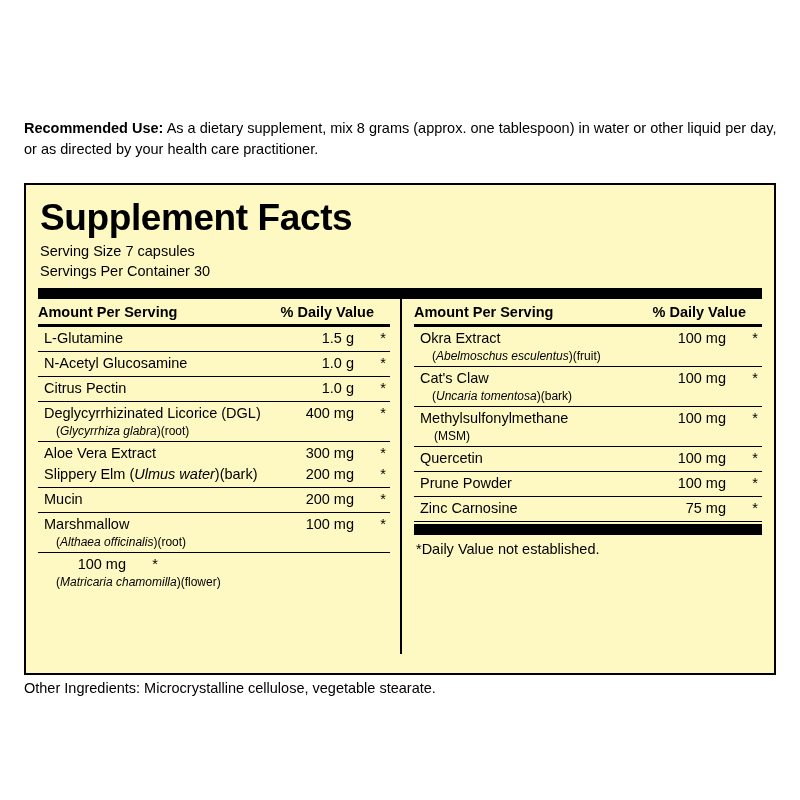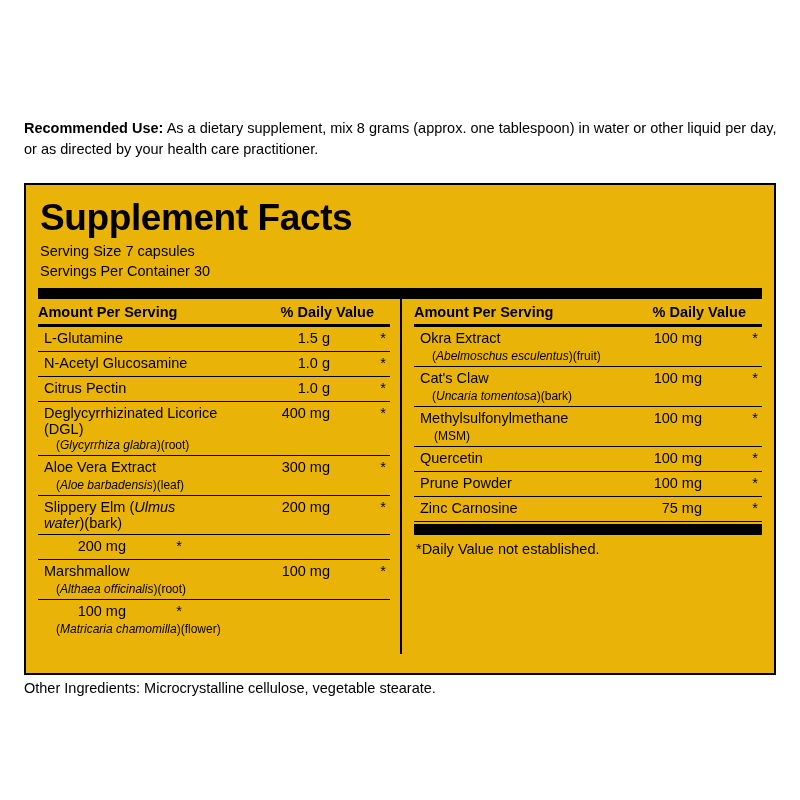--- a/index.html
+++ b/index.html
@@ -37,21 +37,21 @@
 
   
   .panel {
     position: absolute;
     left: 24px;
     top: 183px;
     width: 752px;
     height: 492px;
     border: 2.5px solid #000;
     box-sizing: border-box;
-    background: #eab308;
+    background: #fef9c3;
   }
   .panel-inner {
     position: relative;
     width: 100%;
     height: 100%;
     box-sizing: border-box;
     padding: 6px 12px 0 12px;
   }
   .sf-title {
     font-size: 37px;
@@ -103,21 +103,20 @@
   .hdr .h-dv { flex: 0 0 auto; padding-right: 16px;}
 
   .rows { }
   .row {
     display: flex;
     align-items: baseline;
     border-bottom: 1px solid #000;
     font-size: 14.5px;
     padding: 3px 0 3px 0;
     min-height: 18px;
-    gap: 24px;
   }
   .row.noline { border-bottom: none; padding-bottom: 0; }
   .row .nm {
     flex: 1 1 auto;
     padding-left: 6px;
   }
   .row .amt {
     flex: 0 0 auto;
     width: 88px;
     text-align: right;
@@ -208,29 +207,29 @@
               <span class="amt">400 mg</span>
               <span class="star">*</span>
             </div>
             <div class="sub"><span>(</span><i class="sci">Glycyrrhiza glabra</i><span>)(root)</span></div>
 
             <div class="row noline">
               <span class="nm">Aloe Vera Extract</span>
               <span class="amt">300 mg</span>
               <span class="star">*</span>
             </div>
-            <div class="sub"><span>(</span><i class="sci">Aloe barbadensis</i><span>)(leaf)</span></div>
 
             <div class="row">
               <span class="nm"><span>Slippery Elm (</span><i class="sci">Ulmus water</i><span>)(bark)</span></span>
               <span class="amt">200 mg</span>
               <span class="star">*</span>
             </div>
 
             <div class="row">
+              <span class="nm">Mucin</span>
               <span class="amt">200 mg</span>
               <span class="star">*</span>
             </div>
 
             <div class="row noline">
               <span class="nm">Marshmallow</span>
               <span class="amt">100 mg</span>
               <span class="star">*</span>
             </div>
             <div class="sub"><span>(</span><i class="sci">Althaea officinalis</i><span>)(root)</span></div>

